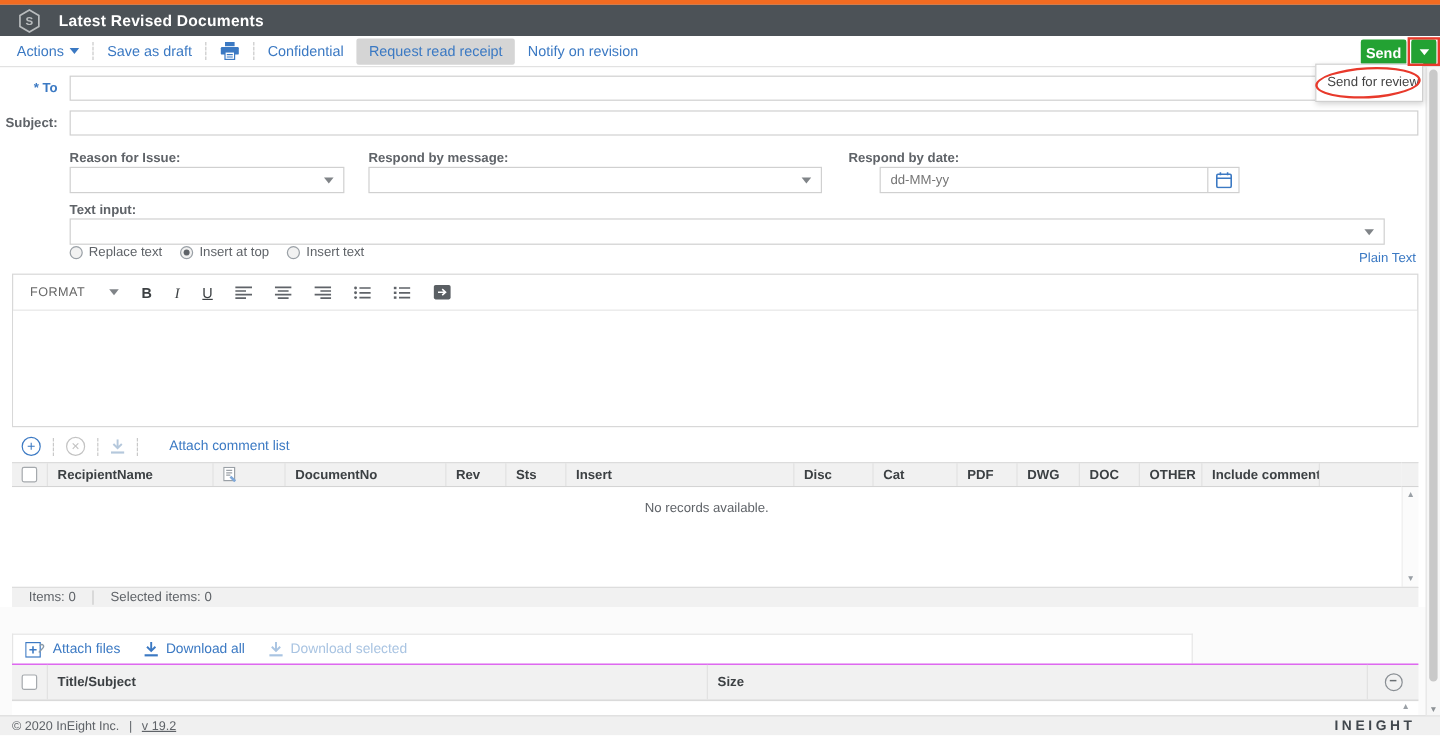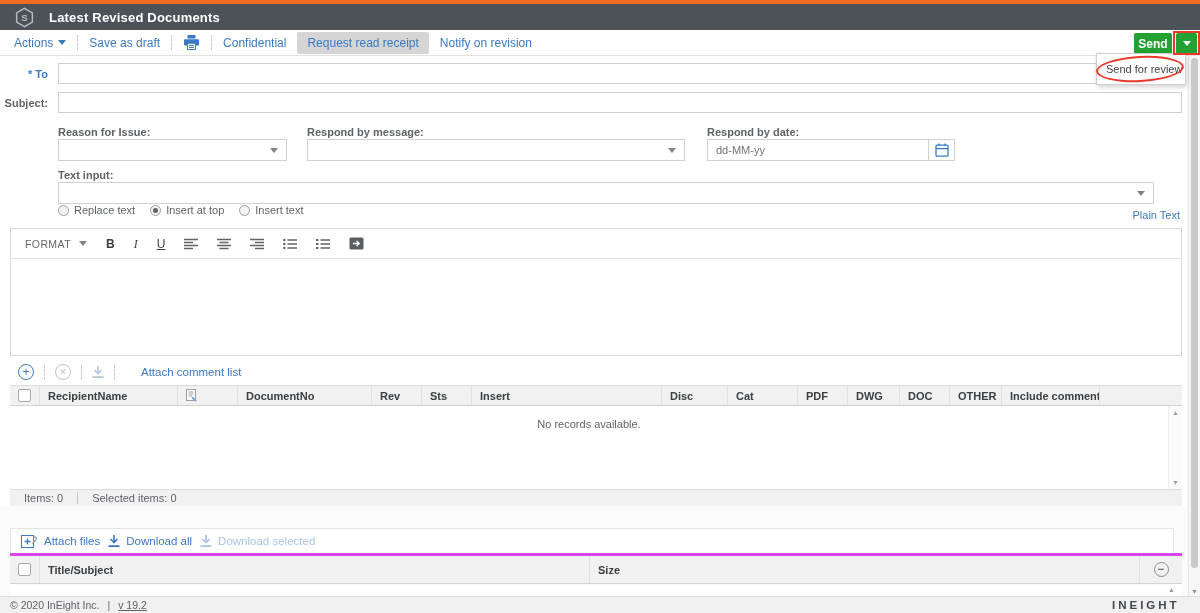--- a/index.html
+++ b/index.html
@@ -44,21 +44,21 @@
     font-family:"Liberation Sans",sans-serif; background:transparent; }
   .datebox .calbtn { width:26px; height:100%; border-left:1px solid #d0d0d0; display:flex; align-items:center; justify-content:center; cursor:pointer; }
   .radio-row { position:absolute; left:58px; top:204px; display:flex; align-items:center; gap:15px; }
   .radio { display:flex; align-items:center; gap:5px; font-size:11px; color:#5f6368; cursor:pointer; }
   .rdot { width:11px; height:11px; border:1px solid #9aa0a6; border-radius:50%; background:#f2f2f2; position:relative; }
   .rdot.checked::after { content:""; position:absolute; left:2px; top:2px; width:5px; height:5px; border-radius:50%; background:#5f6368; }
   .plain-text { position:absolute; left:1108px; top:209px; width:72px; text-align:right; font-size:11px; color:#3b79c3; cursor:pointer; }
   
   .editor { position:absolute; left:10px; top:228px; width:1172px; height:128px; border:1px solid #d8d8d8; background:#fff; }
   .editor-toolbar { height:30px; border-bottom:1px solid #e3e3e3; display:flex; align-items:center; padding-left:14px; gap:19px; }
-  .fmt { font-size:10.5px; color:#666; letter-spacing:.4px; display:inline-flex; align-items:center; gap:8px; cursor:pointer; }
+  .fmt { font-size:10.5px; color:#666; letter-spacing:.4px; display:inline-flex; align-items:center; gap:20px; cursor:pointer; }
   .ebtn { font-size:12px; color:#3c4043; cursor:pointer; line-height:1; }
   .ebtn.b { font-weight:bold; }
   .ebtn.i { font-style:italic; font-family:"Liberation Serif",serif; }
   .ebtn.u { text-decoration:underline; }
   .eicon { display:inline-flex; align-items:center; cursor:pointer; }
   .editor-body { height:96px; background:#fff; }
   
   .doc-toolbar { position:absolute; left:10px; top:360px; width:1172px; height:24px; display:flex; align-items:center; padding-left:8px; gap:10px; }
   .circ { width:16px; height:16px; border-radius:50%; display:inline-flex; align-items:center; justify-content:center;
     font-size:12px; line-height:1; cursor:pointer; }
@@ -76,26 +76,26 @@
   .grid-vscroll { position:absolute; left:1168px; top:406px; width:14px; height:83px; background:#fbfbfb; border-left:1px solid #eee; }
   .grid-vscroll .up { position:absolute; top:3px; left:3px; font-size:7px; color:#9aa0a6; }
   .grid-vscroll .down { position:absolute; bottom:3px; left:3px; font-size:7px; color:#9aa0a6; }
   .items-bar { position:absolute; left:10px; top:489px; width:1172px; height:17px; background:#f1f1f1;
     border-top:1px solid #ddd; display:flex; align-items:center; font-size:11px; color:#5f6368; }
   .items-bar .lbl { padding:0 14px; }
   .items-bar .div { height:12px; border-left:1px solid #c9c9c9; }
   
   .attach-band { position:absolute; left:0; top:506px; width:1200px; height:90px; background:#fbfbfb; }
   .attach-label { position:absolute; left:10px; top:540px; font-size:11px; color:#5f6368; }
-  .attach-toolbar { position:absolute; left:10px; top:528px; width:1164px; height:25px; background:#fff;
-    border:1px solid #e5e5e5; border-bottom:none; display:flex; align-items:center; padding-left:10px; gap:8px; }
+  .attach-toolbar { position:absolute; left:10px; top:528px; width:984px; height:25px; background:#fff;
+    border:1px solid #e5e5e5; border-bottom:none; display:flex; align-items:center; padding-left:10px; gap:20px; }
   .a-link { font-size:11.5px; color:#3b79c3; display:inline-flex; align-items:center; gap:6px; cursor:pointer; }
   .a-link.disabled { color:#a9c4e2; cursor:default; }
   .attach-head { position:absolute; left:10px; top:553px; width:1172px; height:31px; background:#f1f1f1;
-    border-top:3px solid #d946ef; border-bottom:1px solid #d4d4d4; display:flex; align-items:stretch; }
+    border-top:1px solid #d946ef; border-bottom:1px solid #d4d4d4; display:flex; align-items:stretch; }
   .attach-body { position:absolute; left:10px; top:585px; width:1172px; height:11px; background:#fff; }
   .mini-up { position:absolute; left:1168px; top:586px; font-size:7px; color:#9aa0a6; }
   .minus-circ { width:15px; height:15px; border-radius:50%; border:1px solid #8a8f94; color:#6a6f73; display:inline-flex;
     align-items:center; justify-content:center; font-size:11px; line-height:1; cursor:pointer; }
   
   .footer { position:absolute; left:0; top:596px; width:1200px; height:17px; background:#f0f0f0; border-top:1px solid #ddd;
     display:flex; align-items:center; font-size:10.5px; color:#5f6368; padding-left:10px; gap:8px; }
   .version { text-decoration:underline; cursor:pointer; }
   .brand { position:absolute; left:1112px; top:2px; font-size:11.5px; font-weight:bold; color:#41474d; letter-spacing:3px; }
   
@@ -161,21 +161,21 @@
   <div class="selbox" style="left:58px;top:139px;width:229px;">
     <span class="caret gray"></span>
   </div>
 
   <span class="fl" style="left:307px;top:126px;">Respond by message:</span>
   <div class="selbox" style="left:307px;top:139px;width:378px;">
     <span class="caret gray"></span>
   </div>
 
   <span class="fl" style="left:707px;top:126px;">Respond by date:</span>
-  <div class="datebox" style="left:707px;top:139px;width:248px;">
+  <div class="datebox" style="left:733px;top:139px;width:300px;">
     <input placeholder="dd-MM-yy" style="">
     <span class="calbtn">
       <svg width="14" height="14" viewBox="0 0 14 14">
         <rect x="1" y="2.2" width="12" height="11" rx="1" fill="none" stroke="#3b79c3" stroke-width="1.3"></rect>
         <line x1="1" y1="5.6" x2="13" y2="5.6" stroke="#3b79c3" stroke-width="1.3"></line>
         <line x1="4" y1="0.5" x2="4" y2="3" stroke="#3b79c3" stroke-width="1.3"></line>
         <line x1="10" y1="0.5" x2="10" y2="3" stroke="#3b79c3" stroke-width="1.3"></line>
       </svg>
     </span>
   </div>

